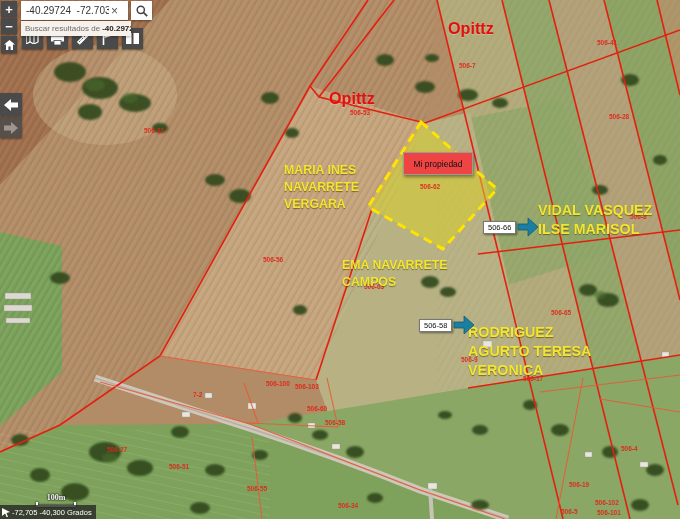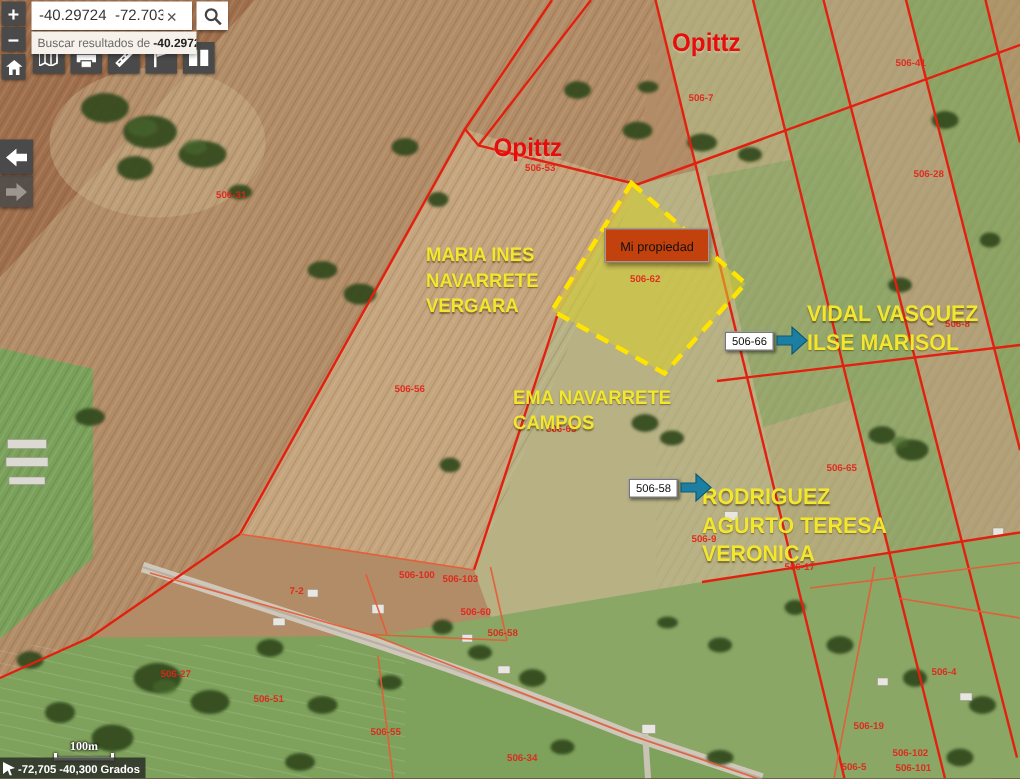--- a/index.html
+++ b/index.html
@@ -11,21 +11,21 @@
   .map-svg{position:absolute;left:0;top:0;z-index:0;}
 
   
   .owner{position:absolute;z-index:3;font-weight:700;line-height:17px;
     transform:scaleX(.95);transform-origin:left top;white-space:nowrap;}
   .owner.yellow{color:var(--owner-yellow);font-size:13px;
     text-shadow:0 1px 1px rgba(70,50,0,.55);}
   .owner.yellow.big{font-size:15px;line-height:19px;}
   .owner.red{color:var(--opittz-red);font-size:17px;
     text-shadow:0 1px 1px rgba(255,255,255,.25);}
-  .prop-box{position:absolute;z-index:3;background:#c2410c;border:1px solid #9a9a9a;
+  .prop-box{position:absolute;z-index:3;background:#ef4444;border:1px solid #9a9a9a;
     box-shadow:1px 2px 3px rgba(0,0,0,.4);display:flex;align-items:center;justify-content:center;
     font-size:8.5px;color:#111;}
   .pnum{position:absolute;z-index:2;font-size:6.5px;font-weight:700;color:#e1251b;
     white-space:nowrap;opacity:.92;letter-spacing:0;}
   .callout{position:absolute;z-index:3;display:flex;align-items:center;text-align:right;}
   .callout .box{background:#fff;border:1px solid #777;padding:1px 4px;font-size:7.5px;
     color:#111;box-shadow:1px 1px 2px rgba(0,0,0,.45);}
   .callout svg{margin-left:1px;}
 
   
@@ -57,21 +57,21 @@
     overflow:hidden;cursor:pointer;}
   .suggest b{color:#222;margin-left:2px;}
 
   .scalebar{position:absolute;left:36px;top:493px;z-index:5;text-align:center;font-family:Liberation Serif, serif;}
   .scalebar .lbl{color:#fff;font-size:8px;font-weight:700;
     text-shadow:0 0 2px #000,0 0 2px #000;}
   .scalebar .bar{width:40px;height:5px;border-left:2px solid #fff;border-right:2px solid #fff;
     border-bottom:2px solid #fff;filter:drop-shadow(0 0 1px #000);}
   .coordbox{position:absolute;left:0;top:505px;z-index:5;height:14px;min-width:73px;
     background:rgba(35,35,35,.78);color:#fff;font-size:7.5px;display:flex;align-items:center;
-    gap:2px;padding:0 4px 0 2px;white-space:nowrap;font-weight:bold;}
+    gap:2px;padding:0 4px 0 2px;white-space:nowrap;}
 </style>
 </head>
 <body>
 
 <div class="stage">
 
   <svg class="map-svg" width="680" height="519" viewBox="0 0 680 519">
     <defs>
       <pattern id="furrowA" width="6" height="6" patternUnits="userSpaceOnUse" patternTransform="rotate(30)">
         <line x1="0" y1="0" x2="0" y2="6" stroke="rgba(86,52,28,.20)" stroke-width="1.2"></line>

